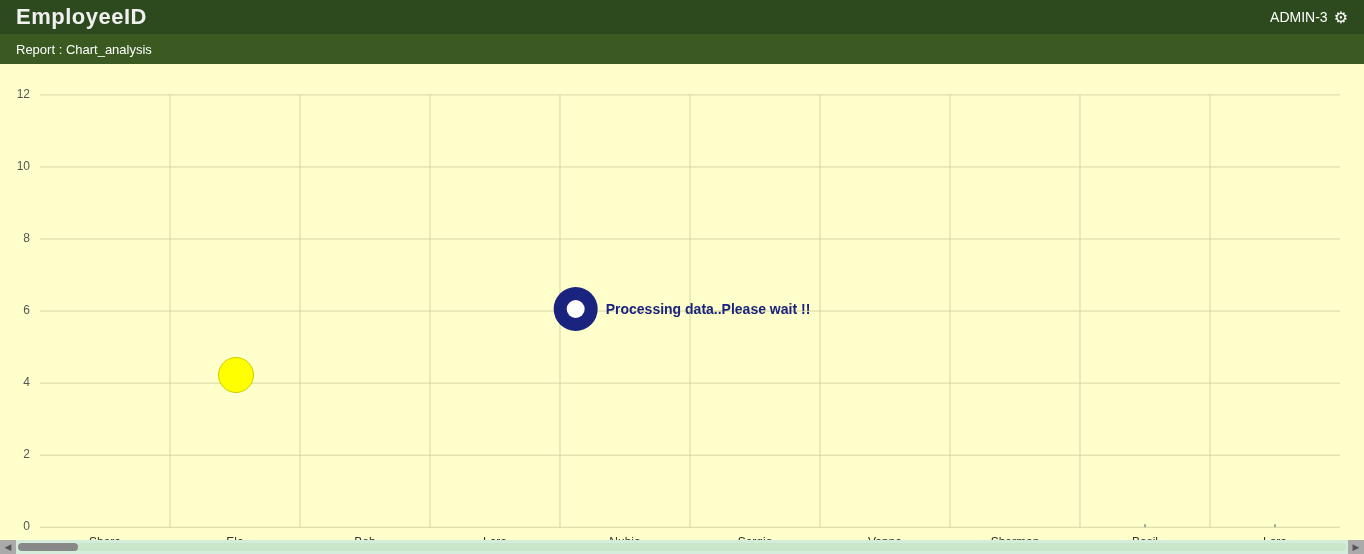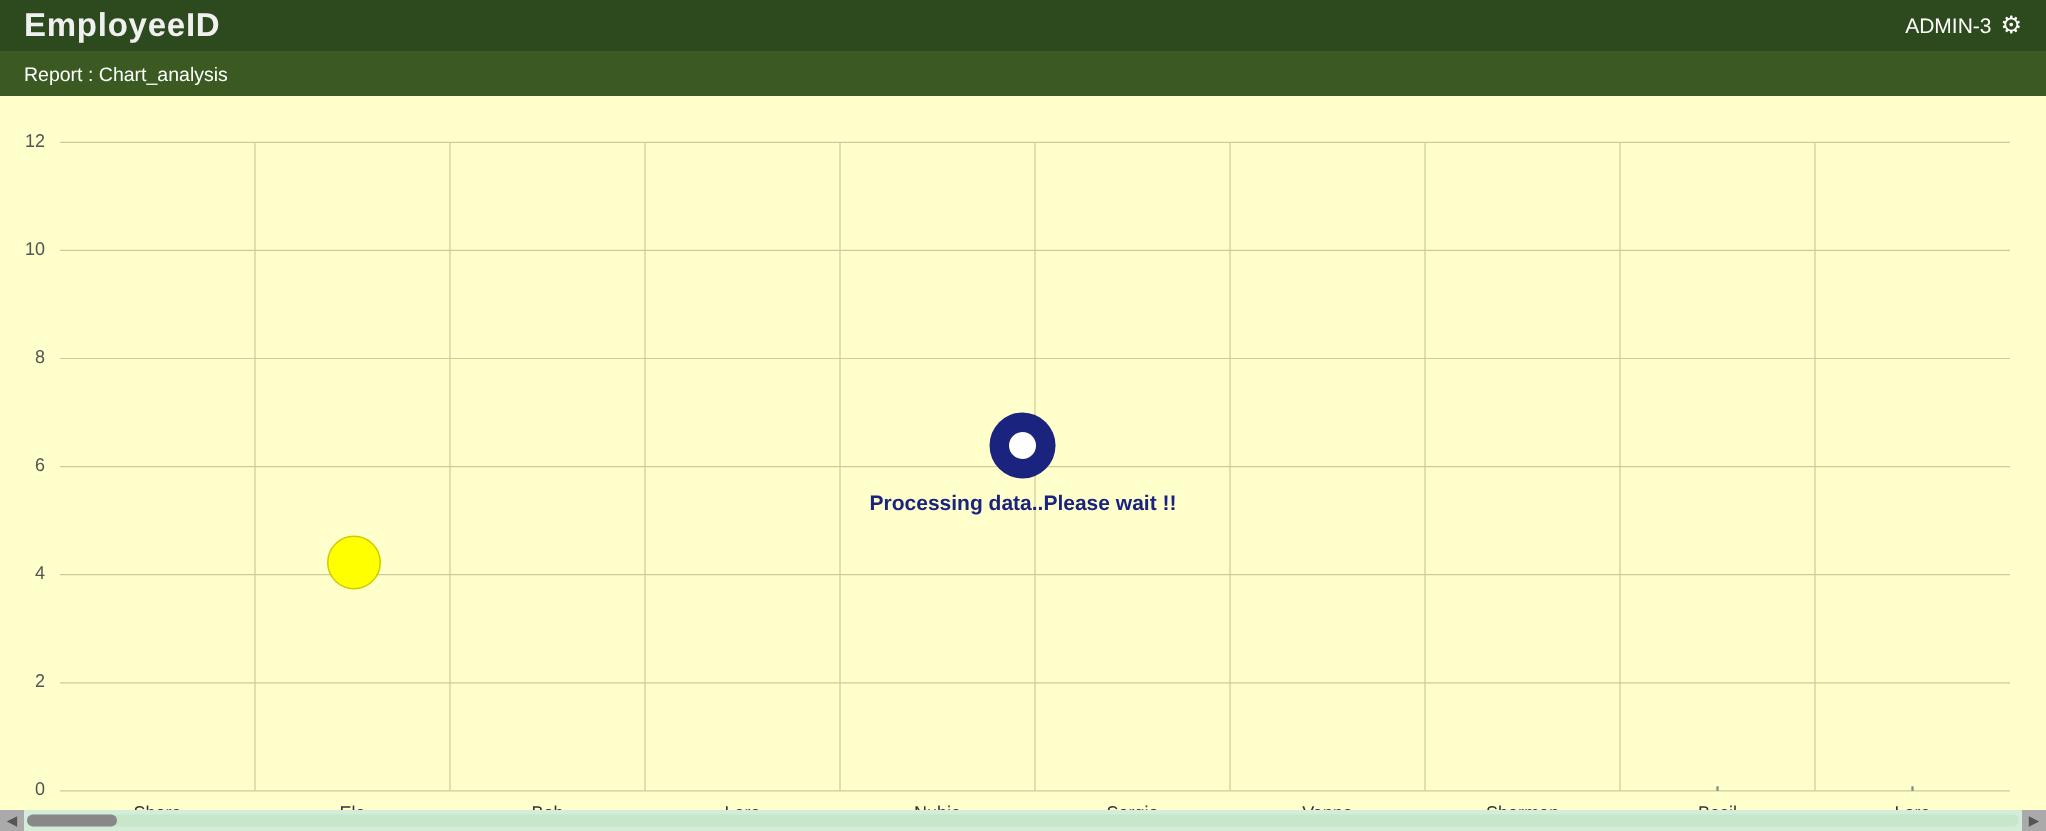--- a/index.html
+++ b/index.html
@@ -79,21 +79,21 @@
       height: 100%;
     }
 
     
     #processing {
       position: absolute;
       top: 50%;
       left: 50%;
       transform: translate(-50%, -50%);
       display: flex;
-      flex-direction: column;
+      flex-direction: row;
       align-items: center;
       gap: 8px;
     }
     #spinner {
       width: 44px;
       height: 44px;
       border-radius: 50%;
       background: #1a237e;
       display: flex;
       align-items: center;

